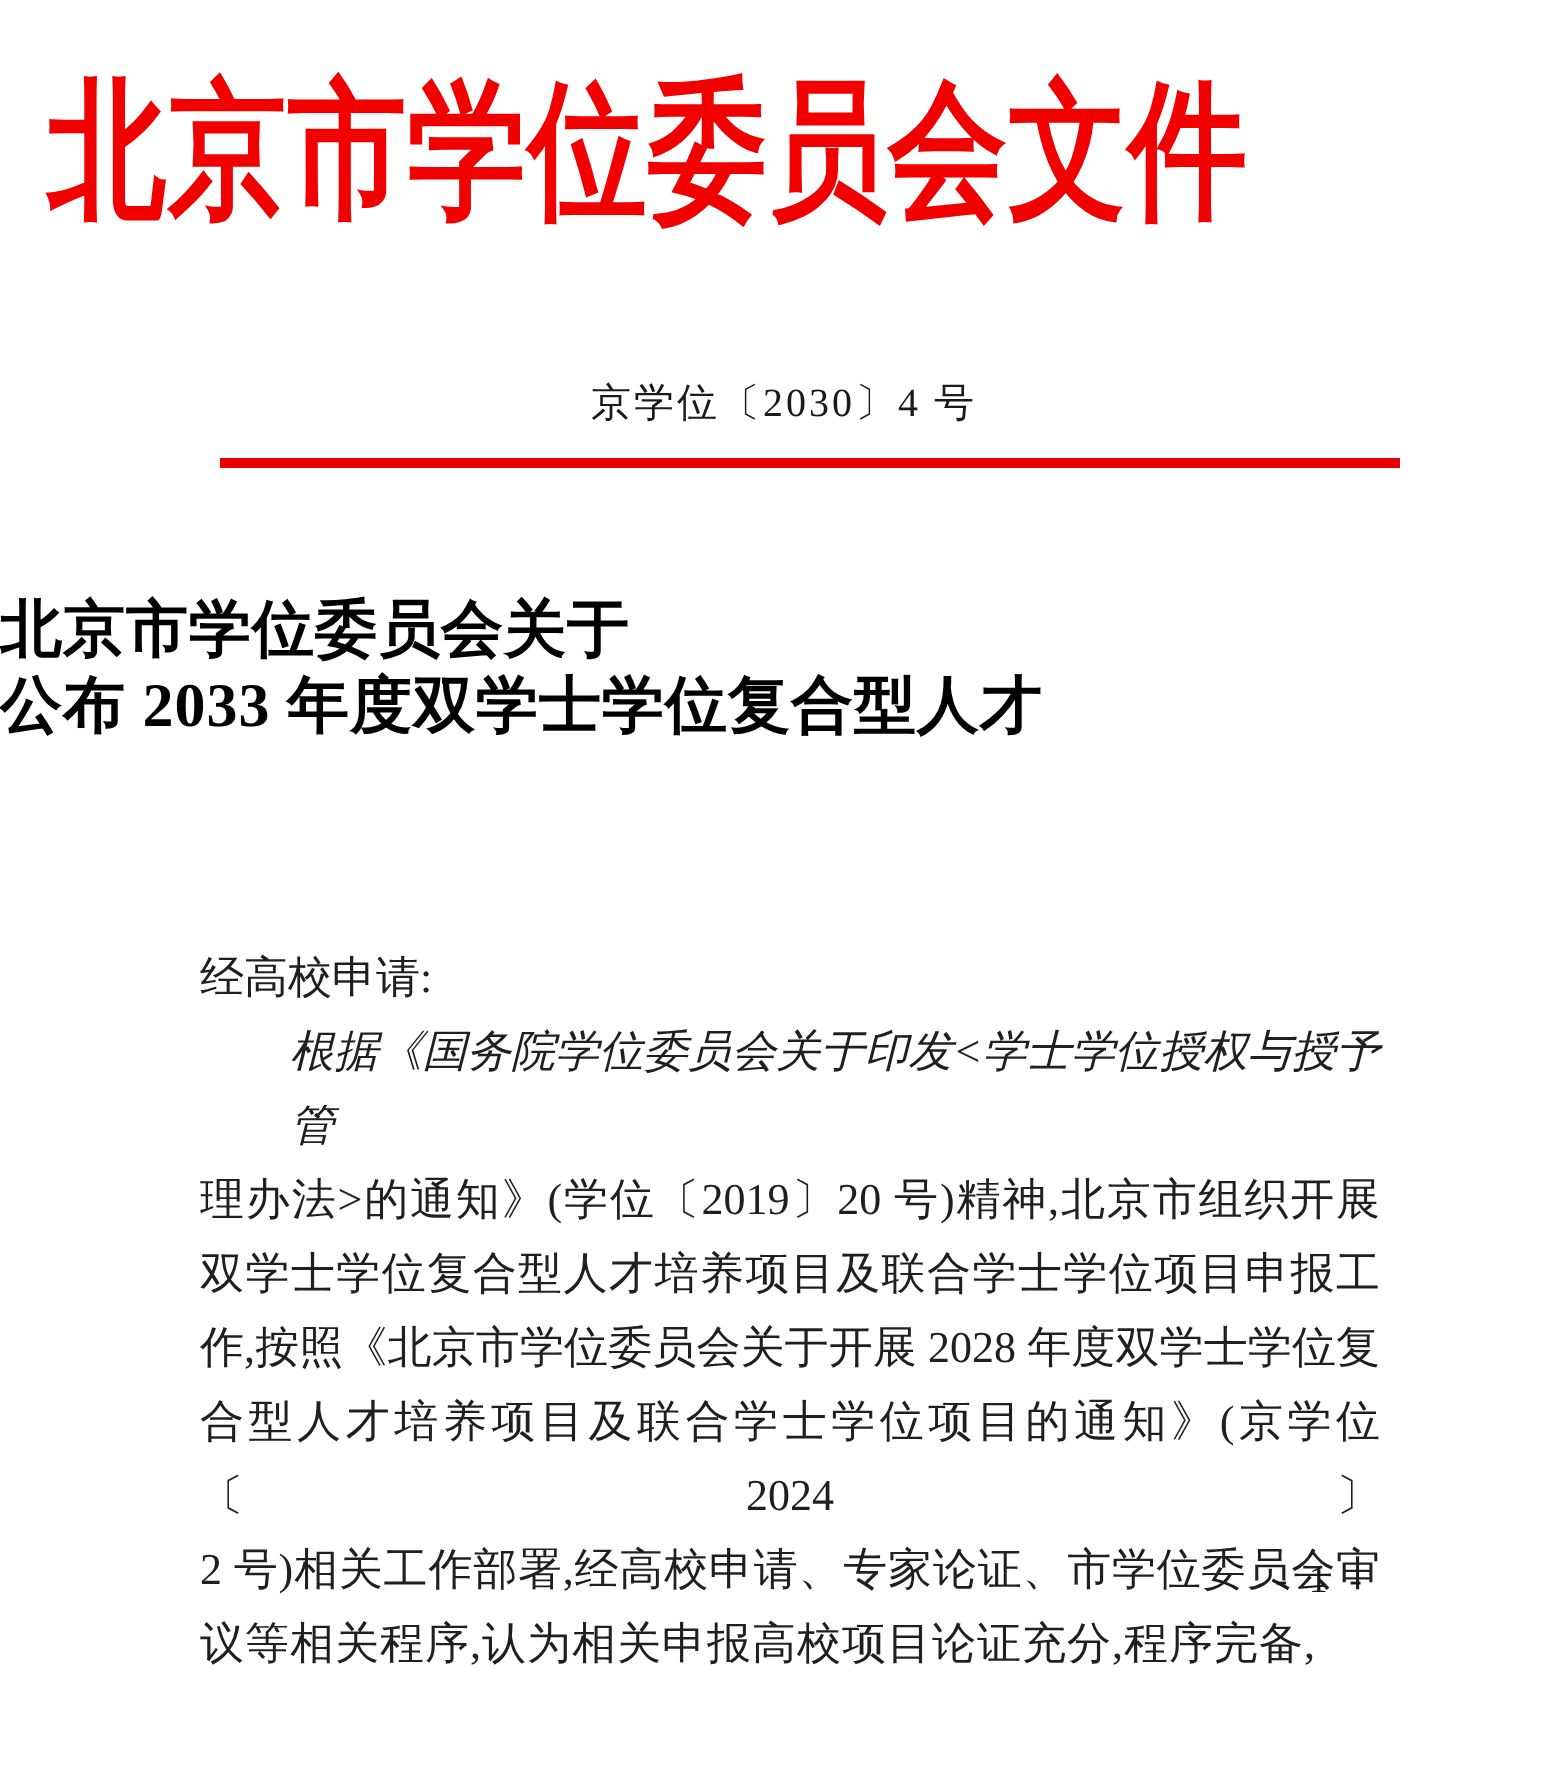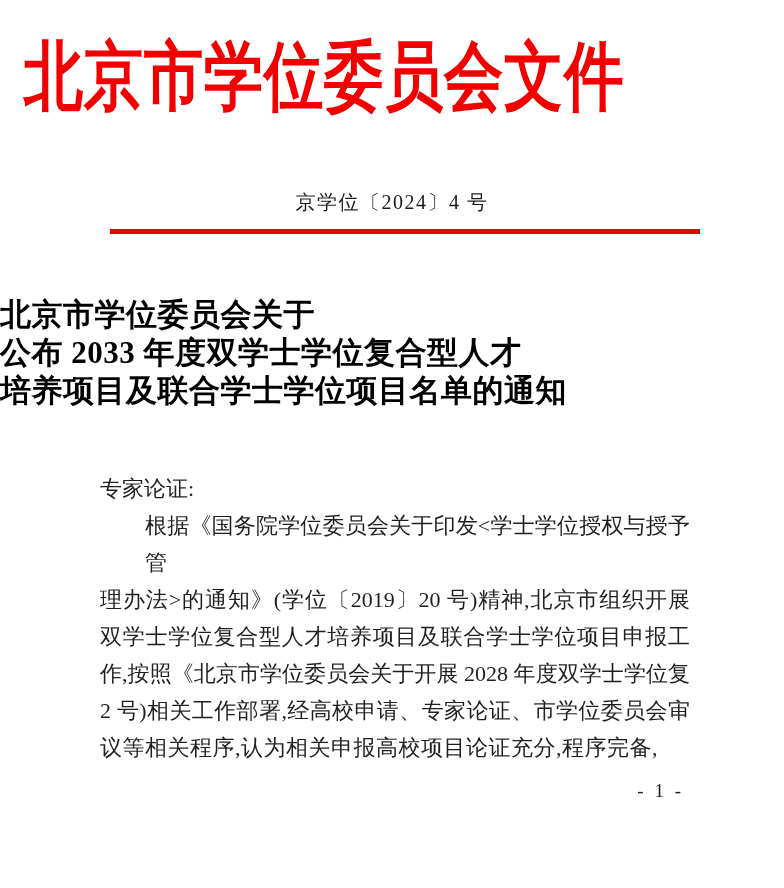--- a/index.html
+++ b/index.html
@@ -82,20 +82,21 @@
     color: #1f1f1f;
   }
   .body-line {
     width: 590px;
     text-align: justify;
     text-align-last: justify;
   }
   .body-line.indent {
     box-sizing: border-box;
     padding-left: 45px;
+    font-style: italic;
   }
   .body-line.last {
     text-align: right;
     text-align-last: left;
     letter-spacing: 0.5px;
   }
   .salutation {
     text-align: left;
     text-align-last: left;
   }
@@ -112,35 +113,35 @@
 </style>
 </head>
 <body>
 
 <div class="page">
 
   <div class="org-title-wrap">
     <span class="org-title">北京市学位委员会文件</span>
   </div>
 
-  <div class="doc-number">京学位〔2024〕4 号</div>
+  <div class="doc-number">京学位〔2030〕4 号</div>
 
   <div class="red-rule"></div>
 
   <div class="doc-title">
     <div>北京市学位委员会关于</div>
     <div>公布 2033 年度双学士学位复合型人才</div>
-    <div>培养项目及联合学士学位项目名单的通知</div>
   </div>
 
   <div class="body-text">
-    <div class="body-line salutation">专家论证:</div>
+    <div class="body-line salutation">经高校申请:</div>
     <div class="body-line indent">根据《国务院学位委员会关于印发&lt;学士学位授权与授予管</div>
     <div class="body-line">理办法&gt;的通知》(学位〔2019〕20 号)精神,北京市组织开展</div>
     <div class="body-line">双学士学位复合型人才培养项目及联合学士学位项目申报工</div>
     <div class="body-line">作,按照《北京市学位委员会关于开展 2028 年度双学士学位复</div>
+    <div class="body-line">合型人才培养项目及联合学士学位项目的通知》(京学位〔2024〕</div>
     <div class="body-line">2 号)相关工作部署,经高校申请、专家论证、市学位委员会审</div>
     <div class="body-line last">议等相关程序,认为相关申报高校项目论证充分,程序完备,</div>
   </div>
 
   <div class="page-number">- 1 -</div>
 
 </div>
 
 </body></html>

